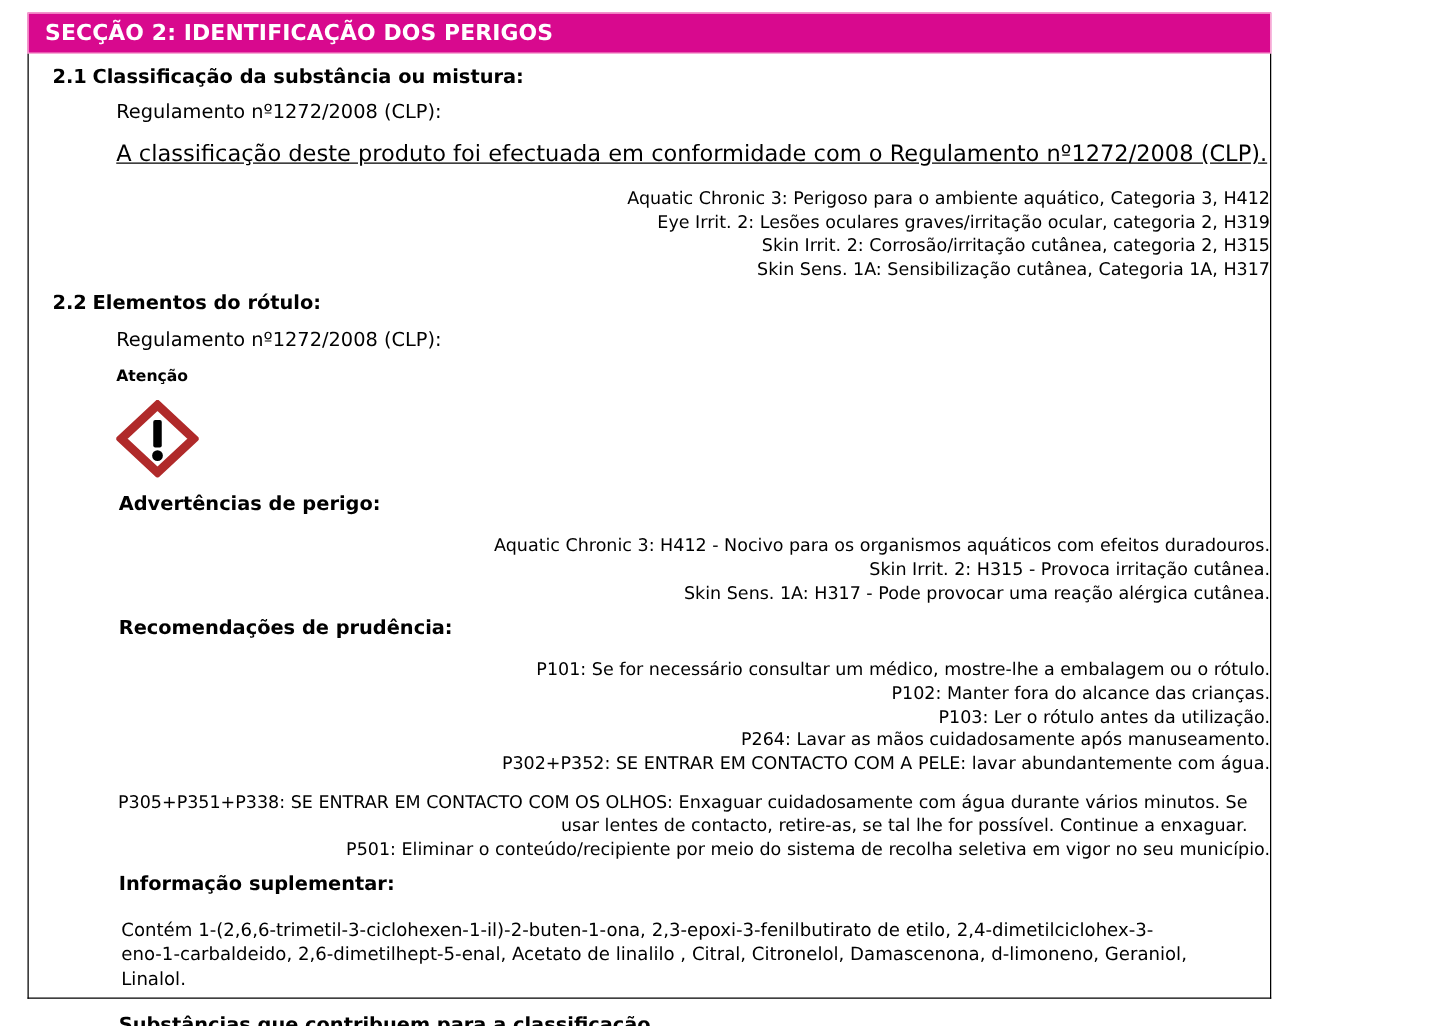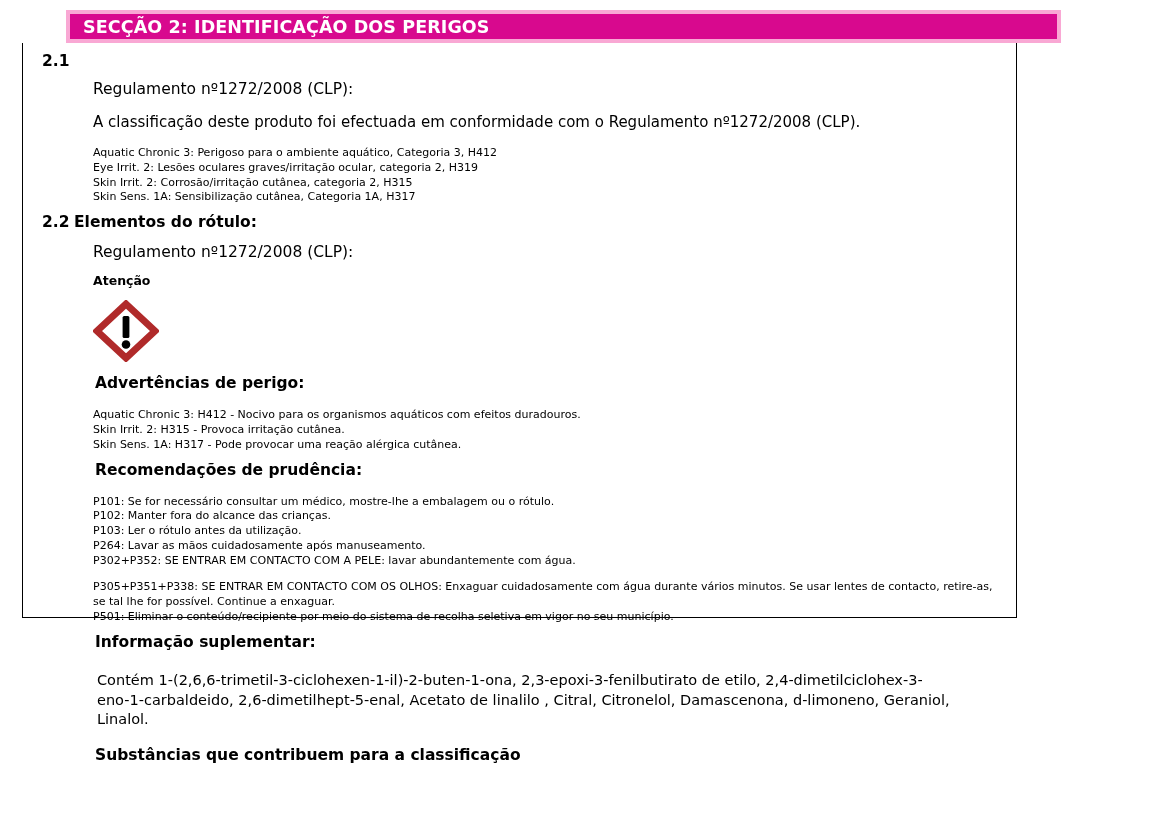--- a/index.html
+++ b/index.html
@@ -24,42 +24,41 @@
   }
 
   
   .section-header {
     position: absolute;
     left: 22px;
     top: 10px;
     width: 995px;
     height: 33px;
     background: #d8098e;
-    border: 4px solid #f9a8d4;
+    border: 1px solid #f9a8d4;
     box-sizing: border-box;
     display: flex;
     align-items: center;
-    margin-left: 44px;
   }
   .section-header .title {
     color: #ffffff;
     font-size: 17.5px;
     font-weight: bold;
     letter-spacing: 0.1px;
     padding-left: 13px;
     white-space: nowrap;
   }
 
   
   .content-box {
     position: absolute;
     left: 22px;
     top: 43px;
     width: 995px;
-    height: 575px;
+    height: 756px;
     border: 1.6px solid #000000;
     border-top: none;
     box-sizing: border-box;
     background: #ffffff;
   }
 
   .inner {
     position: relative;
     padding: 9px 0 0 0;
     height: 100%;
@@ -90,27 +89,29 @@
   .body-col {
     padding-left: 70px;
   }
 
   .subhead {
     font-size: 15.5px;
     font-weight: normal;
     margin: 0;
   }
   .para {
-    font-size: 15px;
+    font-size: 18px;
     margin: 0;
     line-height: 1.34;
+    text-decoration: underline;
   }
   .list {
-    font-size: 11px;
+    font-size: 14px;
     line-height: 1.345;
+    text-align: right;
   }
   .list .row {
     white-space: nowrap;
   }
   .list .row.wrap {
     white-space: normal;
     margin-top: 12px;
   }
   .signal {
     font-size: 12.5px;
@@ -153,20 +154,21 @@
 
   <div class="section-header">
     <span class="title">SECÇÃO 2: IDENTIFICAÇÃO DOS PERIGOS</span>
   </div>
 
   <div class="content-box">
     <div class="inner">
 
       <div class="clause">
         <span class="num">2.1</span>
+        <span class="clause-title">Classificação da substância ou mistura:</span>
       </div>
 
       <div class="sp-10"></div>
 
       <div class="body-col">
         <p class="subhead">Regulamento nº1272/2008 (CLP):</p>
       </div>
 
       <div class="sp-14"></div>
 

